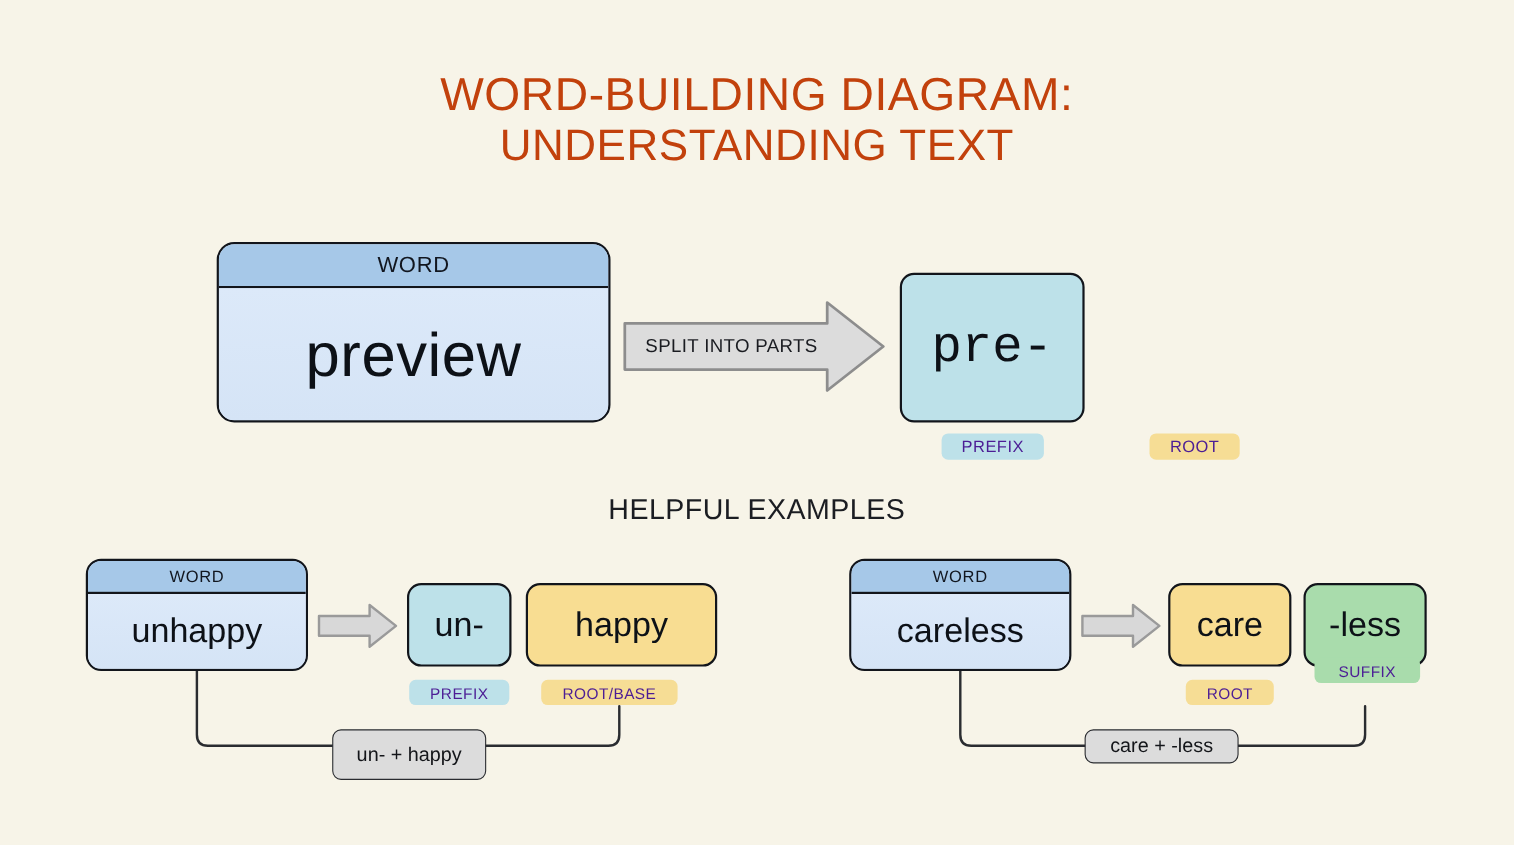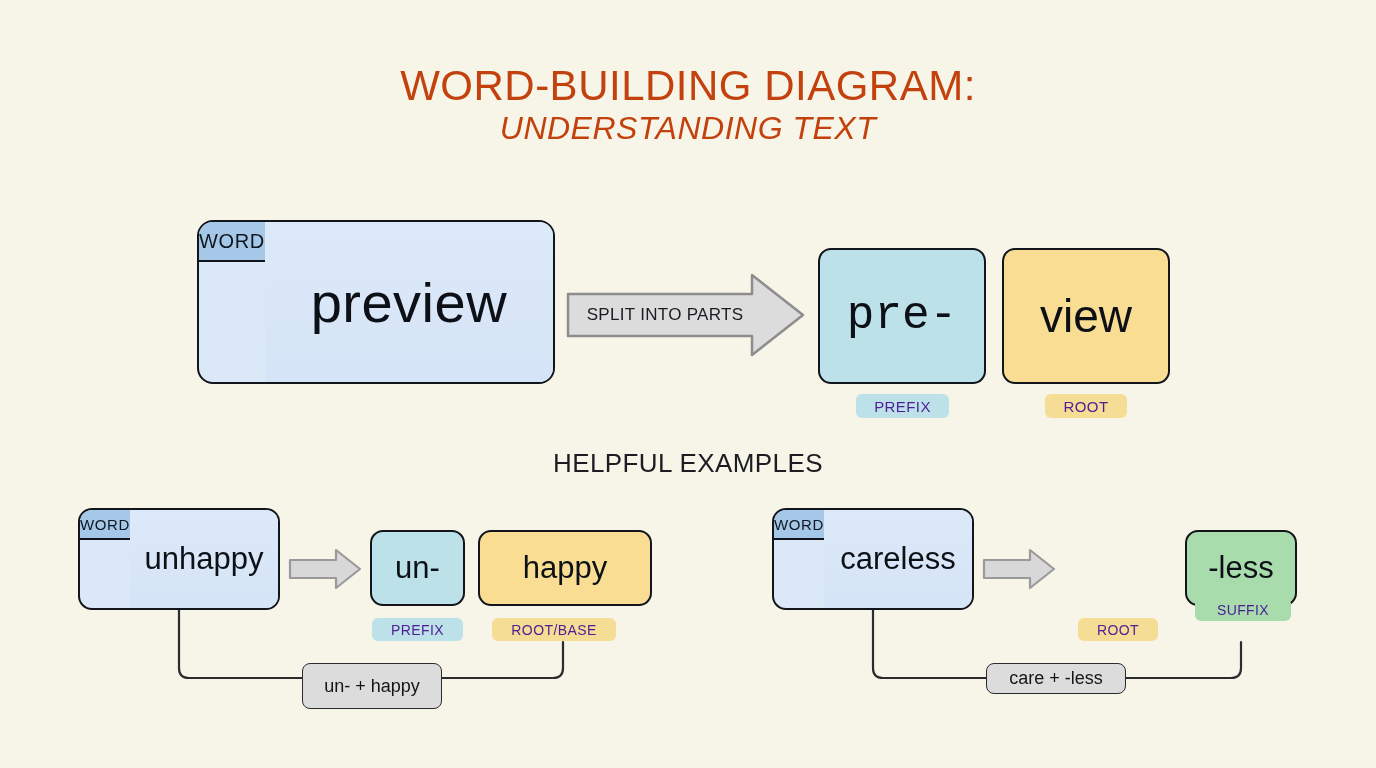--- a/index.html
+++ b/index.html
@@ -29,40 +29,41 @@
     text-align: center;
     line-height: 1.14;
   }
   .title-line {
     font-size: 42px;
     letter-spacing: 0.5px;
     font-weight: 400;
     color: #c2410c;
     display: block;
   }
-  .title-line.l2 { font-size: 32px; font-style: italic; }
+  .title-line.l2 { font-size: 40px; }
 
   
   #section-heading {
     left: 0; top: 448px;
     width: 1376px;
     text-align: center;
     font-size: 26px;
     letter-spacing: 0.4px;
     color: #1b1d22;
   }
 
   
   .word-card {
     border: 2.5px solid #12151b;
     border-radius: 14px;
     background: #dbe8f8;
     overflow: hidden;
     box-sizing: border-box;
     display: flex;
+    flex-direction: column;
   }
   .word-card .wc-head {
     background: #a6c8e8;
     border-bottom: 2.5px solid #12151b;
     text-align: center;
     color: #11161f;
     font-size: 19px;
     letter-spacing: 0.6px;
     line-height: 1;
     display: flex;
@@ -191,23 +192,20 @@
   <div class="abs" id="split-arrow">
     <svg width="240" height="86" viewBox="0 0 240 86">
       <path d="M2,22 L186,22 L186,3 L237,43 L186,83 L186,64 L2,64 Z" fill="#dcdcdc" stroke="#8d8d8d" stroke-width="2.5" stroke-linejoin="round"></path>
     </svg>
     <div class="arrow-label">SPLIT INTO PARTS</div>
   </div>
 
   <div class="abs part-box part-prefix" id="box-pre">
     <span>pre-</span>
   </div>
-  <div class="abs part-box part-root" id="box-view">
-    <span>view</span>
-  </div>
   <div class="abs tag tag-prefix" id="tag-pre">PREFIX</div>
   <div class="abs tag tag-root" id="tag-view">ROOT</div>
 
   <div class="abs" id="section-heading">HELPFUL EXAMPLES</div>
 
   <svg class="abs bracket-svg">
 
     <path d="M179,610 L179,668 Q179,678 189,678 L306,678" fill="none" stroke="#2a2c30" stroke-width="2.2" stroke-linecap="round"></path>
     <path d="M438,678 L553,678 Q563,678 563,668 L563,642" fill="none" stroke="#2a2c30" stroke-width="2.2" stroke-linecap="round"></path>
 
@@ -240,20 +238,23 @@
     <div class="wc-head">WORD</div>
     <div class="wc-body">careless</div>
   </div>
 
   <div class="abs" id="ex2-arrow">
     <svg width="74" height="42" viewBox="0 0 74 42">
       <path d="M2,12 L48,12 L48,2 L72,21 L48,40 L48,30 L2,30 Z" fill="#d8d8d8" stroke="#9a9a9a" stroke-width="2.2" stroke-linejoin="round"></path>
     </svg>
   </div>
 
+  <div class="abs part-box part-root ex-part" id="ex2-care">
+    <span>care</span>
+  </div>
   <div class="abs part-box part-suffix ex-part" id="ex2-less">
     <span>-less</span>
   </div>
   <div class="abs tag tag-root ex-tag" id="ex2-tag-care">ROOT</div>
   <div class="abs tag tag-suffix ex-tag" id="ex2-tag-less">SUFFIX</div>
   <div class="abs combo-label" id="ex2-combo">care + -less</div>
 
 </div>
 
 </body></html>

